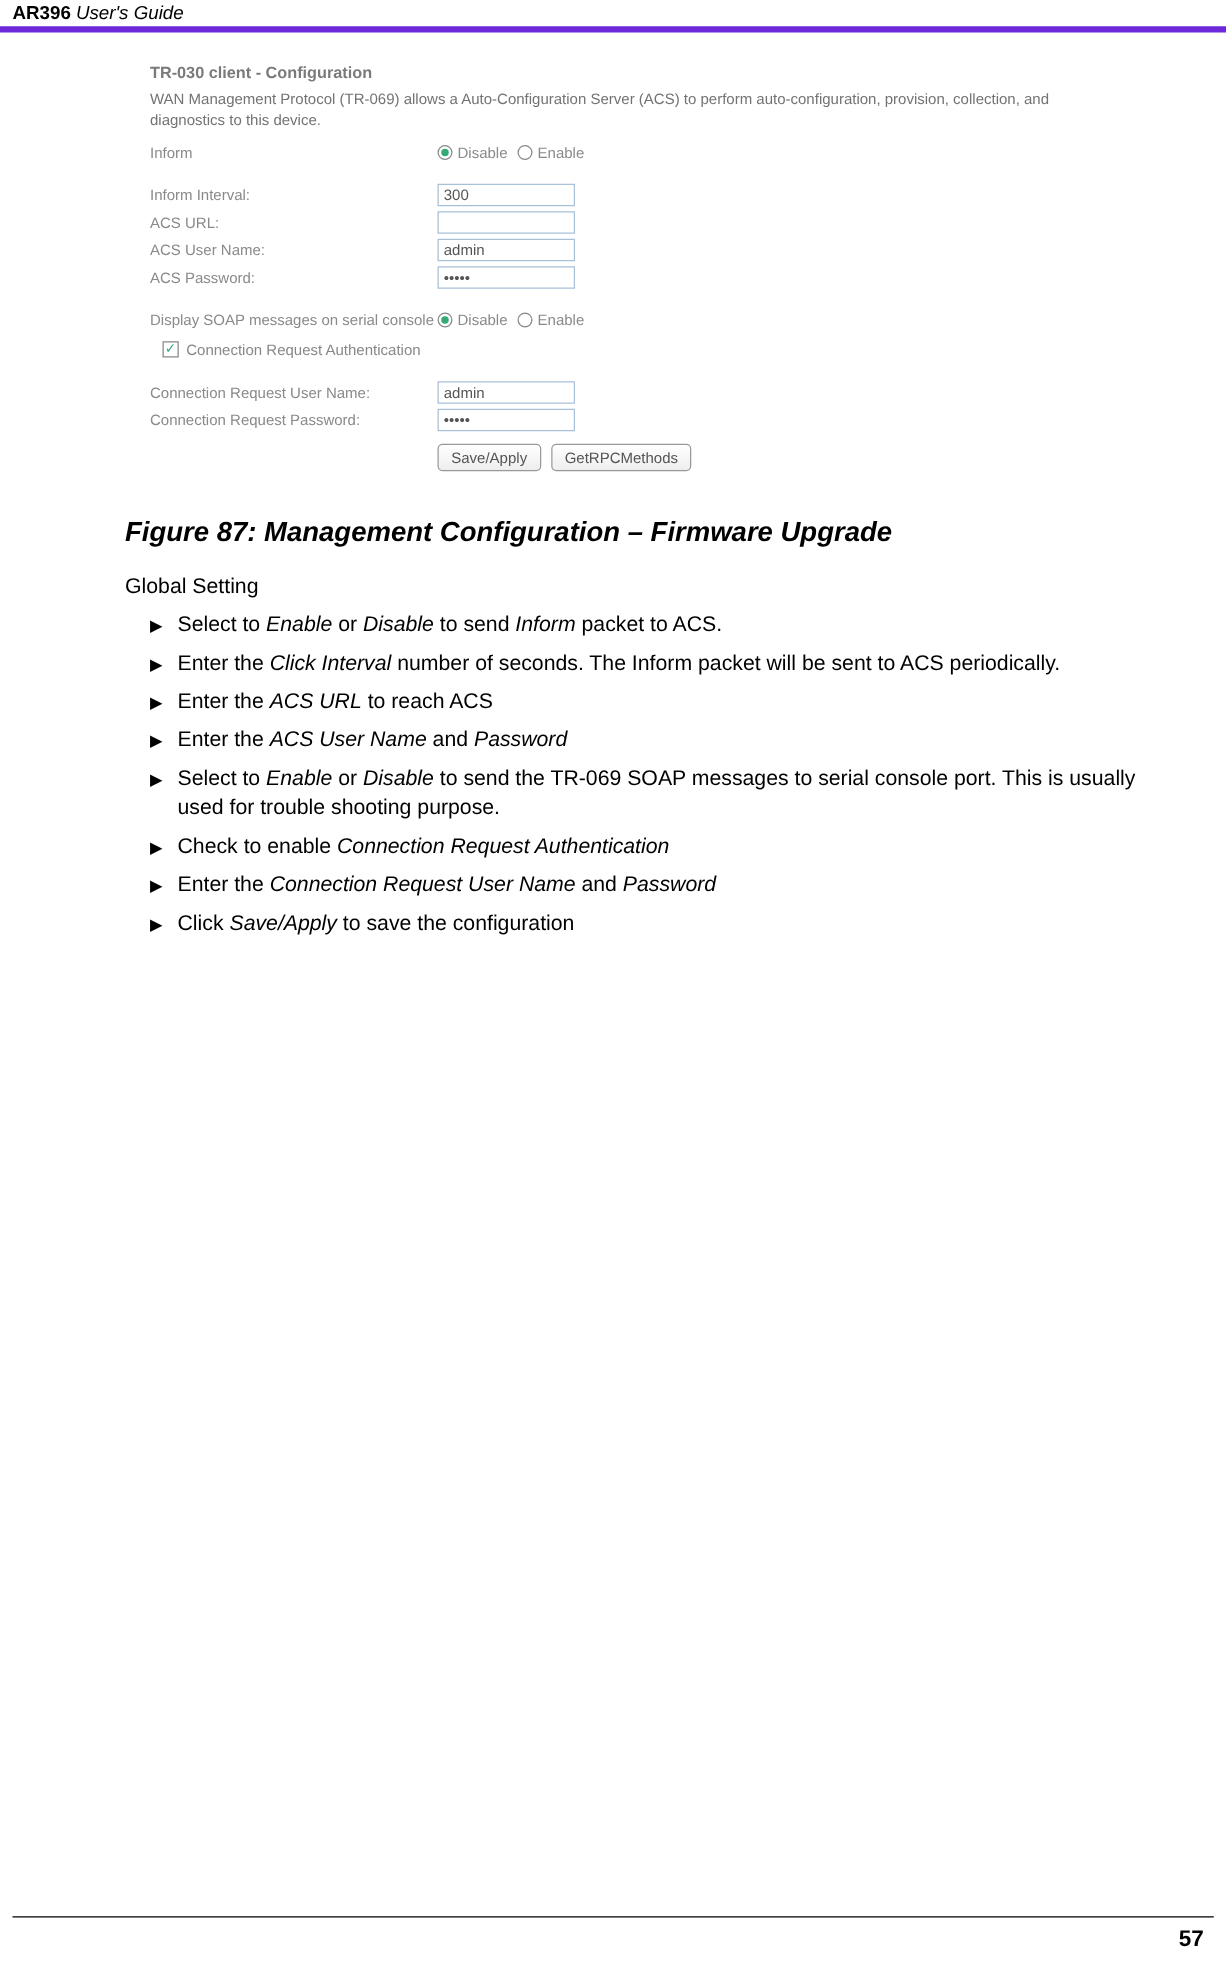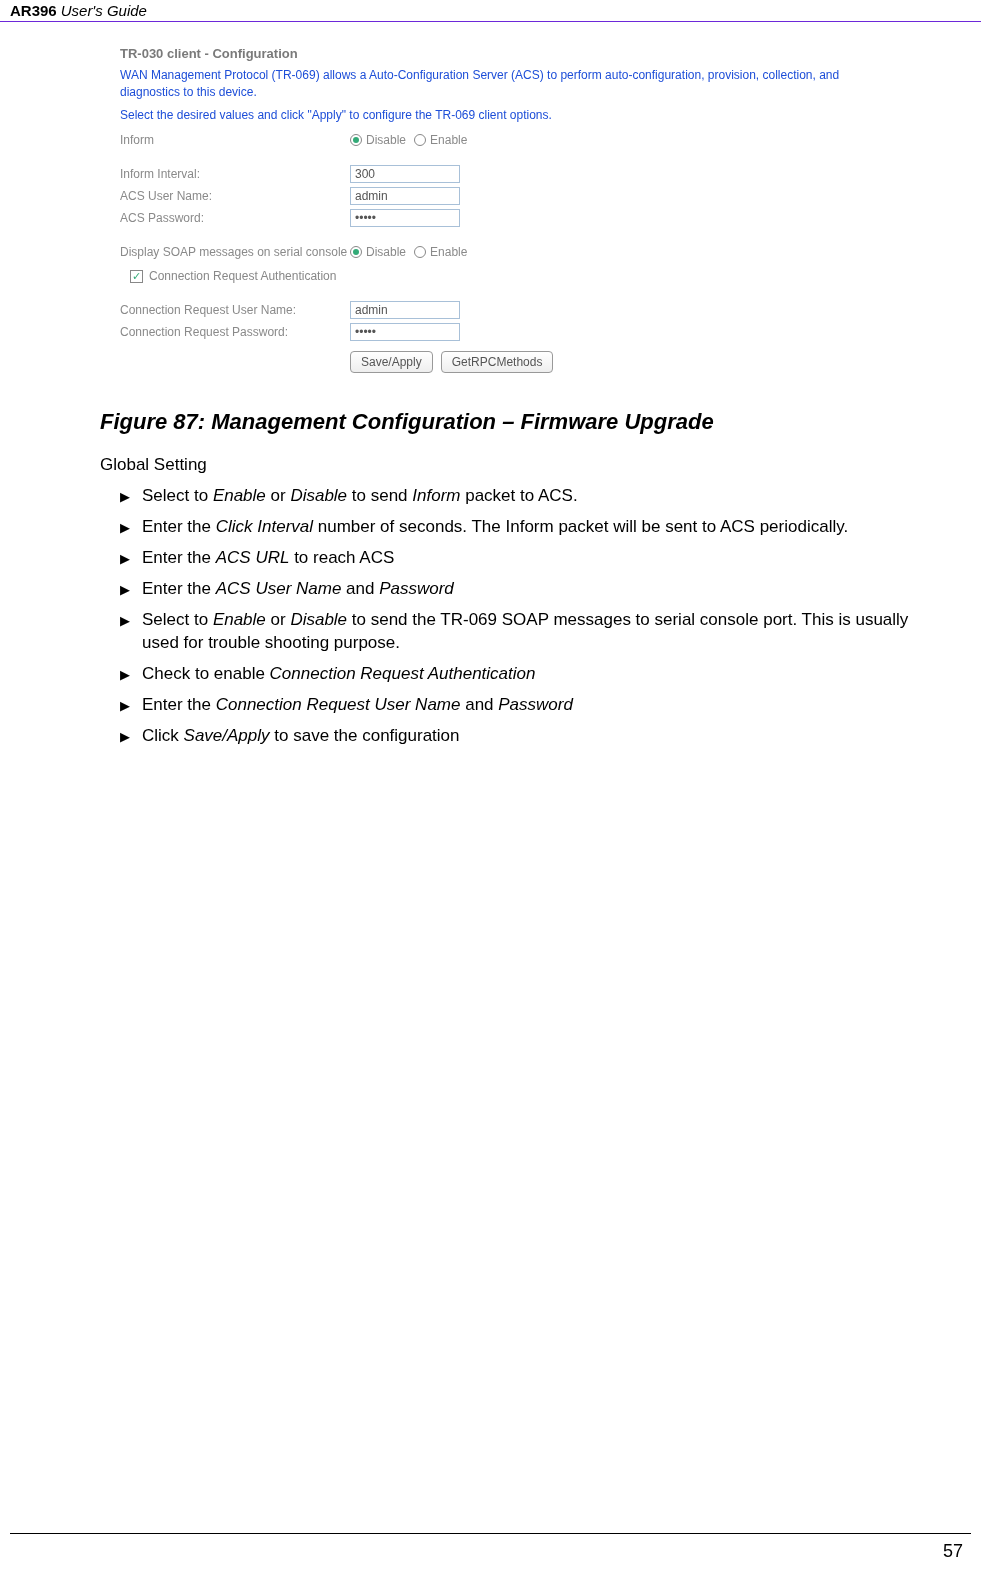--- a/index.html
+++ b/index.html
@@ -5,41 +5,41 @@
   * { box-sizing: border-box; margin: 0; padding: 0; }
   body {
     font-family: Arial, Helvetica, sans-serif;
     background: #fff;
     width: 981px;
     height: 1578px;
     position: relative;
     color: #000;
   }
   .header-row {
-    border-bottom: 1px solid #6d28d9;
+    border-bottom: 5px solid #6d28d9;
     padding: 2px 10px 2px 10px;
     display: flex;
     align-items: baseline;
   }
   .header-bold { font-weight: bold; font-size: 15px; }
   .header-italic { font-style: italic; font-size: 15px; margin-left: 4px; }
   .screenshot-box {
     margin: 24px 0 0 120px;
     width: 760px;
     font-family: Verdana, Arial, sans-serif;
     font-size: 12px;
     color: #888;
   }
   .ss-title {
     color: #7a7a7a;
     font-weight: bold;
     font-size: 13px;
     margin-bottom: 6px;
   }
-  .ss-desc { color: #1d4ed8; font-size: 12px; line-height: 1.4; margin-bottom: 6px; }
+  .ss-desc { color: #737373; font-size: 12px; line-height: 1.4; margin-bottom: 6px; }
   .form-row {
     display: flex;
     align-items: center;
     margin: 4px 0;
   }
   .form-label-col {
     width: 230px;
     color: #8a8a8a;
     font-size: 12px;
   }
@@ -97,60 +97,63 @@
   }
   .bullet-marker {
     width: 22px; flex: 0 0 22px; font-size: 13px; margin-top: 3px;
   }
   .bullet-text { flex: 1; }
   .italic { font-style: italic; }
   .page-number {
     position: absolute;
     bottom: 16px;
     right: 18px;
-    font-weight: normal;
+    font-weight: bold;
     font-size: 18px;
   }
   .page-bottom-rule {
     position: absolute;
     bottom: 44px;
     left: 10px; right: 10px;
     border-top: 1px solid #000;
   }
 </style>
 </head>
 <body>
 
 <div class="header-row">
   <span class="header-bold">AR396</span>
   <span class="header-italic">User's Guide</span>
 </div>
 
 <div class="screenshot-box">
   <div class="ss-title">TR-030 client - Configuration</div>
   <div class="ss-desc">WAN Management Protocol (TR-069) allows a Auto-Configuration Server (ACS) to perform auto-configuration, provision, collection, and diagnostics to this device.</div>
-  <div class="ss-desc">Select the desired values and click "Apply" to configure the TR-069 client options.</div>
 
   <div class="form-row" style="margin-top:10px;">
     <div class="form-label-col">Inform</div>
     <div class="radio-group">
       <span class="radio-dot selected"></span>
       <span>Disable</span>
       <span class="radio-dot" style="margin-left:6px;"></span>
       <span>Enable</span>
     </div>
   </div>
 
   <div style="height:10px;"></div>
 
   <div class="form-row">
     <div class="form-label-col">Inform Interval:</div>
     <input class="text-input" value="300" style="">
   </div>
   <div class="form-row">
+    <div class="form-label-col">ACS URL:</div>
+    <input class="text-input" value="" style="">
+  </div>
+  <div class="form-row">
     <div class="form-label-col">ACS User Name:</div>
     <input class="text-input" value="admin" style="">
   </div>
   <div class="form-row">
     <div class="form-label-col">ACS Password:</div>
     <input class="text-input" value="•••••" style="">
   </div>
 
   <div style="height:10px;"></div>
 

